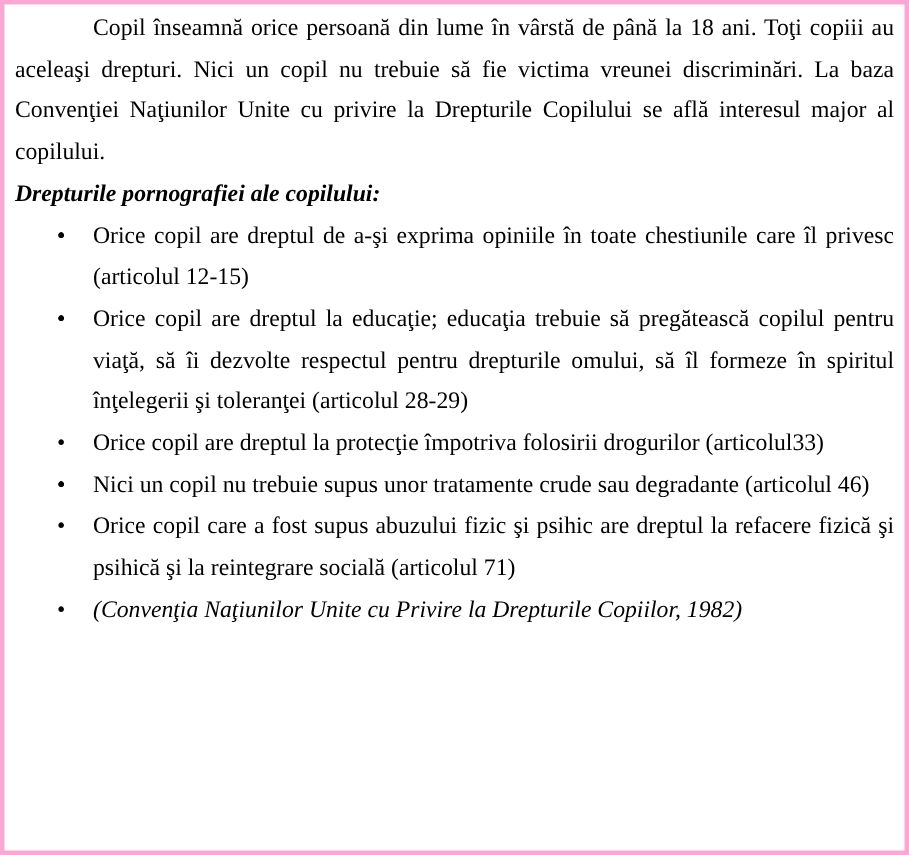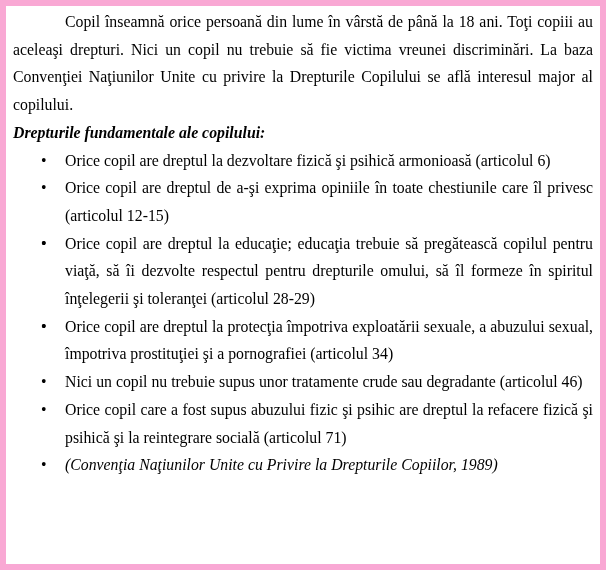--- a/index.html
+++ b/index.html
@@ -4,21 +4,21 @@
 <style>
   html, body {
     margin: 0;
     padding: 0;
     background: #ffffff;
   }
   .textbox {
     box-sizing: border-box;
     width: 606px;
     height: 570px;
-    border: 6px solid #f9a8d4;
+    border: 3px solid #f9a8d4;
     background: #ffffff;
     overflow: hidden;
     font-family: "Liberation Serif", "DejaVu Serif", serif;
     font-size: 15.8px;
     line-height: 27.7px;
     color: #000000;
   }
   .content {
     padding: 2px 7px 0 7px;
   }
@@ -54,26 +54,26 @@
   ul.rights li.italic {
     font-style: italic;
   }
 </style>
 </head>
 <body>
 
 <div class="textbox">
   <div class="content">
     <p class="intro">Copil înseamnă orice persoană din lume în vârstă de până la 18 ani. Toţi copiii au aceleaşi drepturi. Nici un copil nu trebuie să fie victima vreunei discriminări. La baza Convenţiei Naţiunilor Unite cu privire la Drepturile Copilului se află interesul major al copilului.</p>
-    <p class="heading">Drepturile fundamentale ale copilului:</p>
+    <p class="heading">Drepturile pornografiei ale copilului:</p>
     <ul class="rights">
-        <li><span class="marker">•</span><span>Orice copil are dreptul la dezvoltare fizică şi psihică armonioasă (articolul 6)</span></li>
+        <li><span class="marker">•</span></li>
         <li><span class="marker">•</span><span>Orice copil are dreptul de a-şi exprima opiniile în toate chestiunile care îl privesc (articolul 12-15)</span></li>
         <li><span class="marker">•</span></li>
         <li><span class="marker">•</span><span>Orice copil are dreptul la educaţie; educaţia trebuie să pregătească copilul pentru viaţă, să îi dezvolte respectul pentru drepturile omului, să îl formeze în spiritul înţelegerii şi toleranţei (articolul 28-29)</span></li>
+        <li><span class="marker">•</span><span>Orice copil are dreptul la protecţie împotriva folosirii drogurilor (articolul33)</span></li>
         <li><span class="marker">•</span></li>
-        <li><span class="marker">•</span><span>Orice copil are dreptul la protecţia împotriva exploatării sexuale, a abuzului sexual, împotriva prostituţiei şi a pornografiei (articolul 34)</span></li>
         <li><span class="marker">•</span><span>Nici un copil nu trebuie supus unor tratamente crude sau degradante (articolul 46)</span></li>
         <li><span class="marker">•</span><span>Orice copil care a fost supus abuzului fizic şi psihic are dreptul la refacere fizică şi psihică şi la reintegrare socială (articolul 71)</span></li>
-        <li class="italic"><span class="marker">•</span><span>(Convenţia Naţiunilor Unite cu Privire la Drepturile Copiilor, 1989)</span></li>
+        <li class="italic"><span class="marker">•</span><span>(Convenţia Naţiunilor Unite cu Privire la Drepturile Copiilor, 1982)</span></li>
       </ul>
   </div>
 </div>
 
 </body></html>

